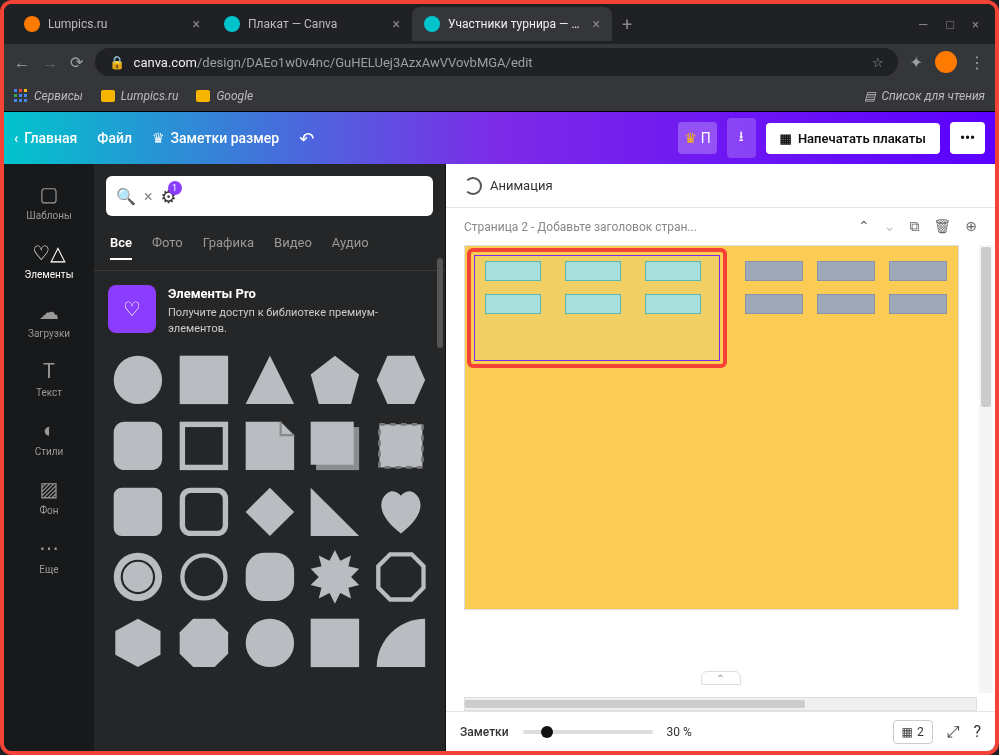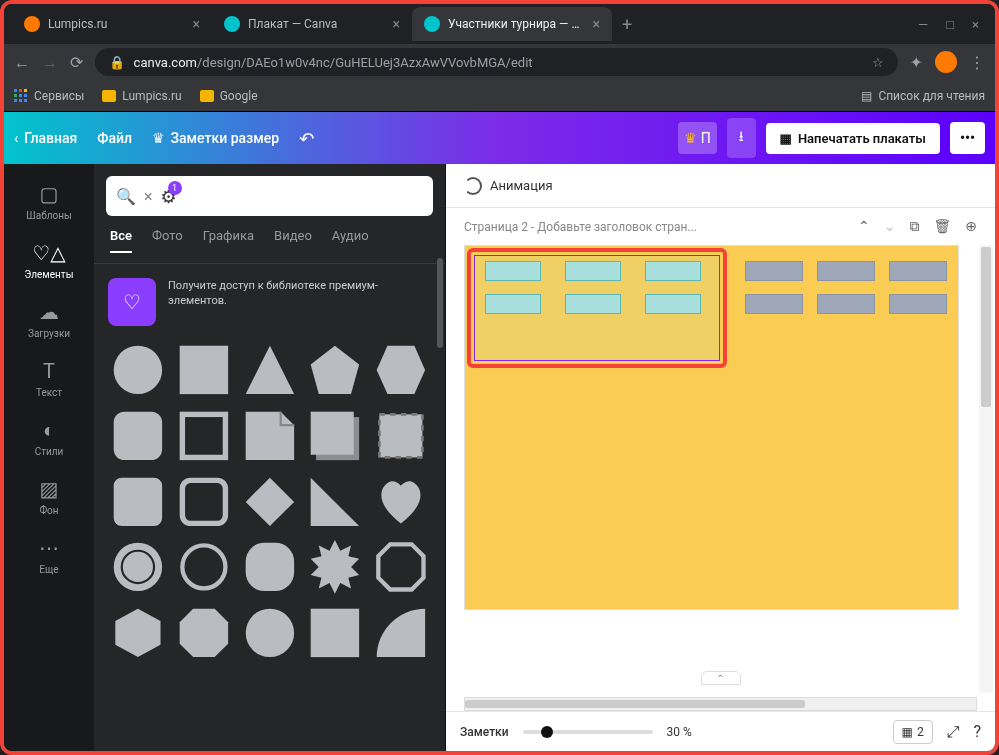--- a/index.html
+++ b/index.html
@@ -11,21 +11,21 @@
 .tab-favicon { width: 16px; height: 16px; border-radius: 50%; flex-shrink: 0; }
 .tab-title { overflow: hidden; text-overflow: ellipsis; white-space: nowrap; flex: 1; }
 .tab-close { color: #888; font-size: 14px; flex-shrink: 0; }
 .newtab { color: #888; padding: 0 10px; font-size: 18px; }
 .win-controls { margin-left: auto; display: flex; gap: 18px; color: #888; font-size: 13px; padding-right: 8px; }
 .addr-row { display: flex; align-items: center; height: 36px; background: #35363a; padding: 0 10px; gap: 12px; }
 .nav-icon { color: #9aa0a6; font-size: 16px; }
 .url-bar { flex: 1; display: flex; align-items: center; background: #202124; border-radius: 20px; height: 28px; padding: 0 14px; color: #9aa0a6; font-size: 13px; gap: 8px; }
 .url-text { flex: 1; overflow: hidden; white-space: nowrap; }
 .url-text .domain { color: #eee; }
-.bookmarks-row { display: flex; align-items: center; height: 32px; background: #35363a; padding: 0 10px; gap: 18px; color: #bbb; font-size: 12px; border-bottom: 1px solid #000; }
+.bookmarks-row { display: flex; align-items: center; height: 32px; background: #35363a; padding: 0 10px; gap: 18px; color: #bbb; font-size: 12px; border-bottom: 1px solid #000; font-style: italic; }
 .bm-item { display: flex; align-items: center; gap: 6px; }
 .bm-folder { width: 14px; height: 12px; background: #f4b400; border-radius: 2px; }
 .bm-apps { width: 14px; height: 14px; display: grid; grid-template-columns: repeat(3,3px); grid-template-rows: repeat(3,3px); gap: 2px; }
 .bm-apps span { background: #4285f4; }
 .bm-apps span:nth-child(2){background:#ea4335;} .bm-apps span:nth-child(3){background:#fbbc05;} .bm-apps span:nth-child(4){background:#34a853;}
 .reading-list { margin-left: auto; display: flex; gap: 6px; align-items: center; }
 .canva-app { display: flex; flex-direction: column; height: calc(755px - 8px - 108px); }
 .canva-header { height: 52px; background: linear-gradient(90deg, #00c4cc 0%, #7d2ae8 50%, #5b00ff 100%); display: flex; align-items: center; padding: 0 10px; gap: 20px; color: #fff; font-size: 14px; }
 .hdr-btn { display: flex; align-items: center; gap: 6px; font-weight: 500; }
 .hdr-right { margin-left: auto; display: flex; gap: 10px; align-items: center; }
@@ -39,21 +39,21 @@
 .rail-item { display: flex; flex-direction: column; align-items: center; gap: 4px; padding: 10px 4px; color: #999; font-size: 10px; cursor: pointer; }
 .rail-item.active { color: #fff; }
 .rail-icon { font-size: 20px; }
 .side-panel { width: 352px; background: #252627; display: flex; flex-direction: column; border-right: 1px solid #111; position: relative; }
 .search-wrap { padding: 12px; }
 .search-box { background: #fff; border-radius: 6px; display: flex; align-items: center; padding: 0 10px; height: 40px; gap: 8px; }
 .search-input { flex: 1; border: none; outline: none; font-size: 14px; color: #333; }
 .filter-btn { position: relative; color: #333; font-size: 18px; }
 .filter-badge { position: absolute; top: -5px; right: -5px; background: #8b3dff; color: #fff; font-size: 9px; border-radius: 50%; width: 14px; height: 14px; display: flex; align-items: center; justify-content: center; }
 .panel-tabs { display: flex; gap: 20px; padding: 0 16px 10px; color: #999; font-size: 13px; border-bottom: 1px solid #3a3a3a; }
-.panel-tab { padding-bottom: 8px; }
+.panel-tab { padding-bottom: 8px; margin-top: 7px; }
 .panel-tab.active { color: #fff; font-weight: 600; border-bottom: 2px solid #fff; }
 .pro-banner { margin: 14px; display: flex; gap: 12px; }
 .pro-icon { width: 48px; height: 48px; background: #8b3dff; border-radius: 8px; display: flex; align-items: center; justify-content: center; color: #fff; font-size: 20px; flex-shrink: 0; }
 .pro-text { color: #ccc; font-size: 11px; line-height: 1.4; }
 .pro-text b { color: #fff; font-size: 13px; display: block; margin-bottom: 2px; }
 .shapes-grid { display: grid; grid-template-columns: repeat(5, 1fr); gap: 6px; padding: 0 14px; overflow-y: auto; }
 .shape { aspect-ratio: 1; display: flex; align-items: center; justify-content: center; }
 .shape svg { width: 90%; height: 90%; }
 .panel-scroll { position: absolute; right: 0; top: 64px; bottom: 0; width: 8px; }
 .panel-thumb { width: 6px; height: 90px; background: #555; border-radius: 3px; margin-top: 30px; }
@@ -222,21 +222,21 @@
       </div>
       <div class="panel-tabs">
         <span class="panel-tab active">Все</span>
         <span class="panel-tab">Фото</span>
         <span class="panel-tab">Графика</span>
         <span class="panel-tab">Видео</span>
         <span class="panel-tab">Аудио</span>
       </div>
       <div class="pro-banner">
         <div class="pro-icon">♡</div>
-        <div class="pro-text"><span>Получите доступ к библиотеке премиум-элементов.</span></div>
+        <div class="pro-text"><b>Элементы Pro</b><span>Получите доступ к библиотеке премиум-элементов.</span></div>
       </div>
       <div class="shapes-grid">
         <div class="shape">
             <svg viewBox="0 0 10 10">
               <circle cx="5" cy="5" r="4.5" fill="#b9bcc0"></circle>
             </svg>
           </div>
         <div class="shape">
             <svg viewBox="0 0 10 10">
               <rect x="0.5" y="0.5" width="9" height="9" fill="#b9bcc0"></rect>

